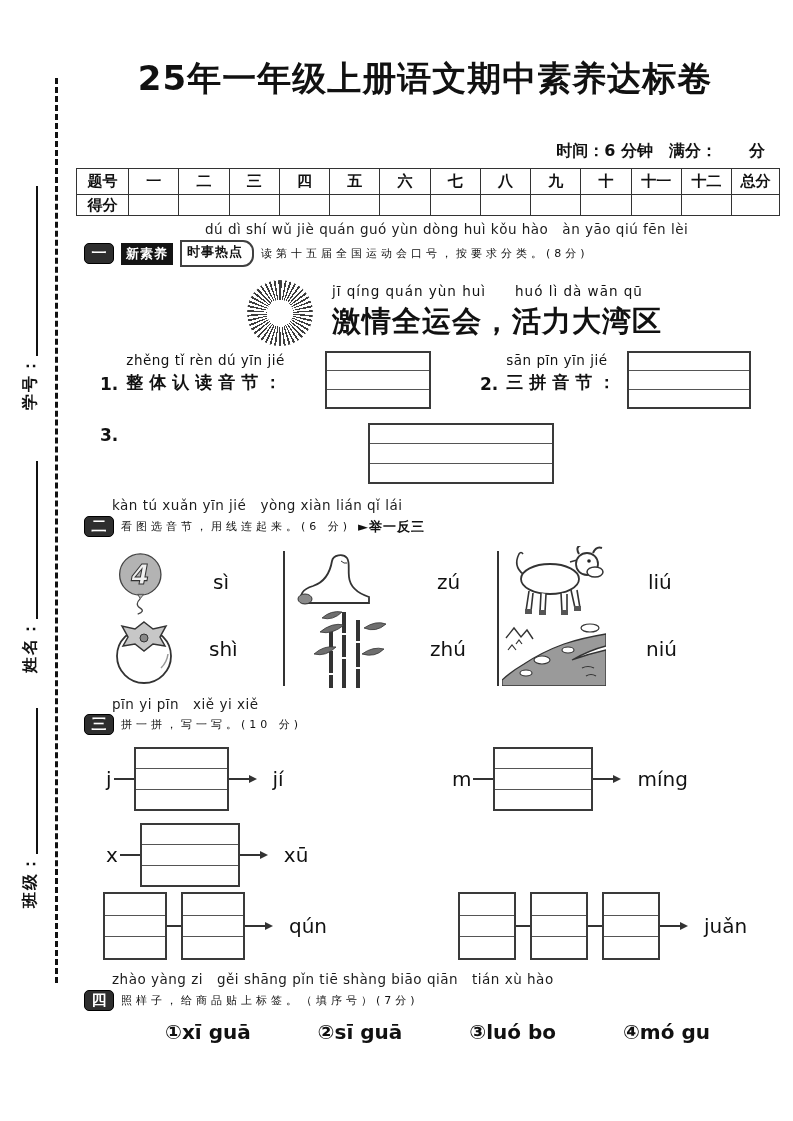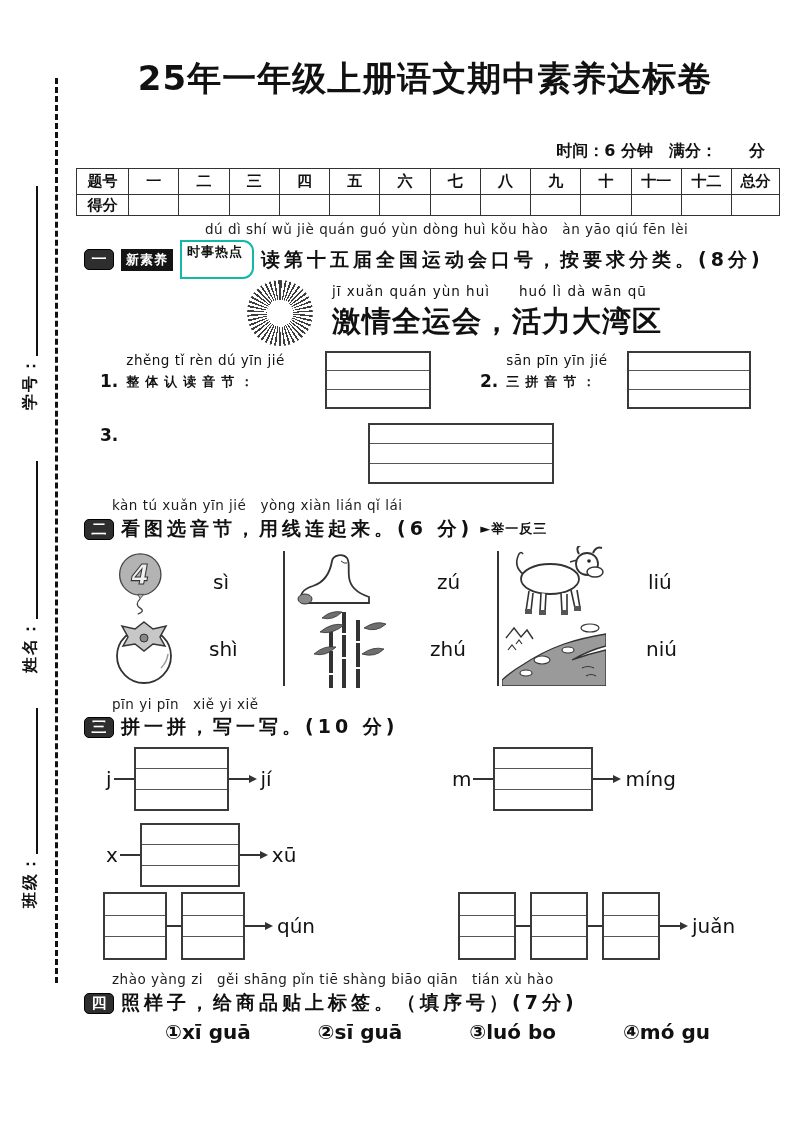--- a/index.html
+++ b/index.html
@@ -18,60 +18,60 @@
   .time-info{position:absolute;top:141px;right:28px;font-size:16px;font-weight:700;}
 
   table.score{position:absolute;left:76px;top:168px;width:704px;border-collapse:collapse;table-layout:fixed;}
   table.score td{border:1.5px solid #333;text-align:center;font-size:15px;font-weight:700;
                  height:25px;padding:0;overflow:hidden;}
   table.score tr.r2 td{height:20px;}
 
   
   .pinyin{font-size:13.5px;color:#1c1c1c;letter-spacing:0.5px;position:absolute;white-space:nowrap;}
   .qrow{position:absolute;display:flex;align-items:center;gap:7px;white-space:nowrap;}
-  .qtext{font-size:19px;font-weight:700;letter-spacing:4px;}
+  .qtext{font-size:11px;font-weight:400;letter-spacing:4px;}
   .qtag{font-size:13px;font-weight:700;letter-spacing:1px;}
   .num-badge{min-width:30px;height:21px;background:#2e2e2e;border-radius:5px;color:#fff;
              font-size:15px;font-weight:700;display:flex;align-items:center;justify-content:center;
              box-sizing:border-box;border:1px solid #000;}
   .badge-dark{background:#141414;color:#fff;font-size:13px;font-weight:700;padding:2px 5px;letter-spacing:1px;}
-  .badge-outline{border:2px solid #14b8a6;border-radius:0 11px 11px 0;font-size:13px;font-weight:700;
-                 padding:1px 9px 16px 5px;letter-spacing:1px;}
+  .badge-outline{border:2px solid #404040;border-radius:0 11px 11px 0;font-size:13px;font-weight:700;
+                 padding:1px 9px 4px 5px;letter-spacing:1px;}
 
   
   .grid3{position:absolute;border:2px solid #3a3a3a;display:flex;flex-direction:column;
          box-sizing:border-box;background:#fff;}
   .grid3 b,.wbox b{flex:1;border-bottom:1.5px solid #555;}
   .grid3 b:last-child,.wbox b:last-child{border-bottom:none;}
   .wbox{border:2px solid #3a3a3a;display:flex;flex-direction:column;box-sizing:border-box;background:#fff;}
 
   
   .item{position:absolute;display:flex;align-items:flex-end;gap:8px;white-space:nowrap;}
   .item .num{font-weight:700;font-size:17px;}
-  .item .cn{font-size:13px;font-weight:600;letter-spacing:6px;}
+  .item .cn{font-size:17px;font-weight:600;letter-spacing:6px;}
   .item .ipy{position:static;display:block;margin-bottom:3px;font-size:13.5px;letter-spacing:0.5px;}
 
   
   .logo{position:absolute;left:247px;top:280px;width:66px;height:66px;border-radius:50%;
         background:
           radial-gradient(circle at 50% 50%, #fff 0 13px, rgba(255,255,255,0) 13.5px),
           repeating-conic-gradient(#3c3c3c 0deg 3.5deg, #fff 3.5deg 8.5deg);}
   .slogan-wrap{position:absolute;left:332px;top:283px;}
   .slogan-py{font-size:13.5px;letter-spacing:1px;}
   .slogan{font-size:29px;font-weight:800;letter-spacing:1px;margin-top:1px;}
 
   
   .divider{position:absolute;width:2px;background:#333;}
   .mpy{position:absolute;font-size:20px;}
   .pic{position:absolute;}
 
   
   .ex{position:absolute;display:flex;align-items:center;}
   .ex .pfx{font-size:20px;margin-right:2px;}
-  .ex .res{font-size:20px;margin-left:4px;white-space:nowrap;}
+  .ex .res{font-size:20px;margin-left:16px;white-space:nowrap;}
   .conn{width:20px;height:2px;background:#333;}
   .conn.short{width:14px;}
   .ah{width:0;height:0;border-left:8px solid #333;border-top:4.5px solid transparent;border-bottom:4.5px solid transparent;}
 
   
   .opts{position:absolute;left:165px;top:1020px;width:545px;display:flex;justify-content:space-between;
         font-size:20px;font-weight:600;}
 
   .footer{position:absolute;left:0;right:0;top:1083px;text-align:center;font-size:14px;letter-spacing:7px;}
 </style>
@@ -150,21 +150,21 @@
   <div class="pinyin" style="left:205px;top:221px">dú dì shí wǔ jiè quán guó yùn dòng huì kǒu hào　àn yāo qiú fēn lèi</div>
   <div class="qrow" style="left:84px;top:240px">
     <span class="num-badge">一</span>
     <span class="badge-dark">新素养</span>
     <span class="badge-outline">时事热点</span>
     <span class="qtext">读第十五届全国运动会口号，按要求分类。(8分)</span>
   </div>
 
   <div class="logo"></div>
   <div class="slogan-wrap">
-    <div class="slogan-py">jī xuǎn quán yùn huì　　huó lì dà wān qū</div>
+    <div class="slogan-py">jī qíng quán yùn huì　　huó lì dà wān qū</div>
     <div class="slogan">激情全运会，活力大湾区</div>
   </div>
 
   <div class="item" style="left:100px;top:352px">
     <span class="num">1.</span>
     <span>
       <span class="ipy">zhěng tǐ rèn dú yīn jié</span>
       <span class="cn">整体认读音节：</span>
     </span>
   </div>

